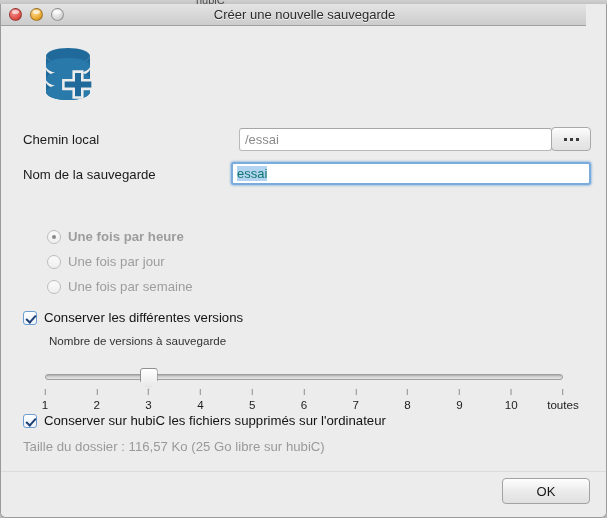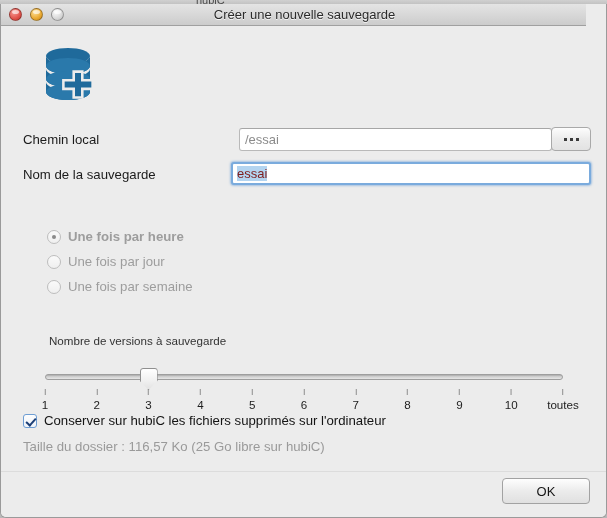--- a/index.html
+++ b/index.html
@@ -139,21 +139,21 @@
     left: 230px; top: 135px;
     width: 360px;
     border: 2px solid #7aabdd;
     box-shadow: 0 0 2px 1px rgba(110,160,215,.55);
     padding: 0 4px;
     line-height: 19px;
     color: #111;
   }
   .sel {
     background: #b3d4f0;
-    color: #7f1d1d;
+    color: #0f766e;
   }
 
   .browse-btn {
     position: absolute;
     left: 550px; top: 100px;
     width: 40px; height: 24px;
     background: linear-gradient(#fdfdfd, #ebebeb 50%, #e2e2e2);
     border: 1px solid #a9a9a9;
     border-radius: 4px;
     display: flex;
@@ -362,20 +362,24 @@
     </div>
     <div class="rb-row" style="left:46px; top:227px;">
       <span class="radio"></span>
       <span>Une fois par jour</span>
     </div>
     <div class="rb-row" style="left:46px; top:252px;">
       <span class="radio"></span>
       <span>Une fois par semaine</span>
     </div>
 
+    <div class="cb-row" style="left:22px; top:283px;">
+      <span class="cbox on"></span>
+      <span>Conserver les différentes versions</span>
+    </div>
 
     <div class="sub-lbl" style="left:48px; top:307px;">Nombre de versions à sauvegarde</div>
 
     <div class="slider-wrap">
       <div class="track"></div>
       <div class="knob" id="slider-knob" style="left: 103.6px;"></div>
     </div>
 
     <div class="ticks" id="slider-ticks">
         <div class="tick" style="left: 0px;">

